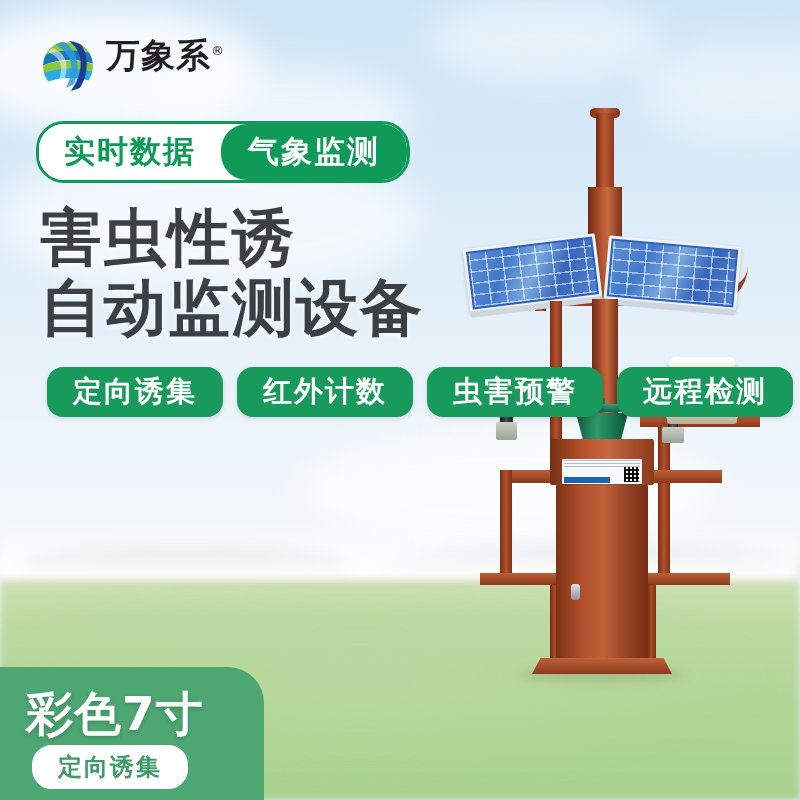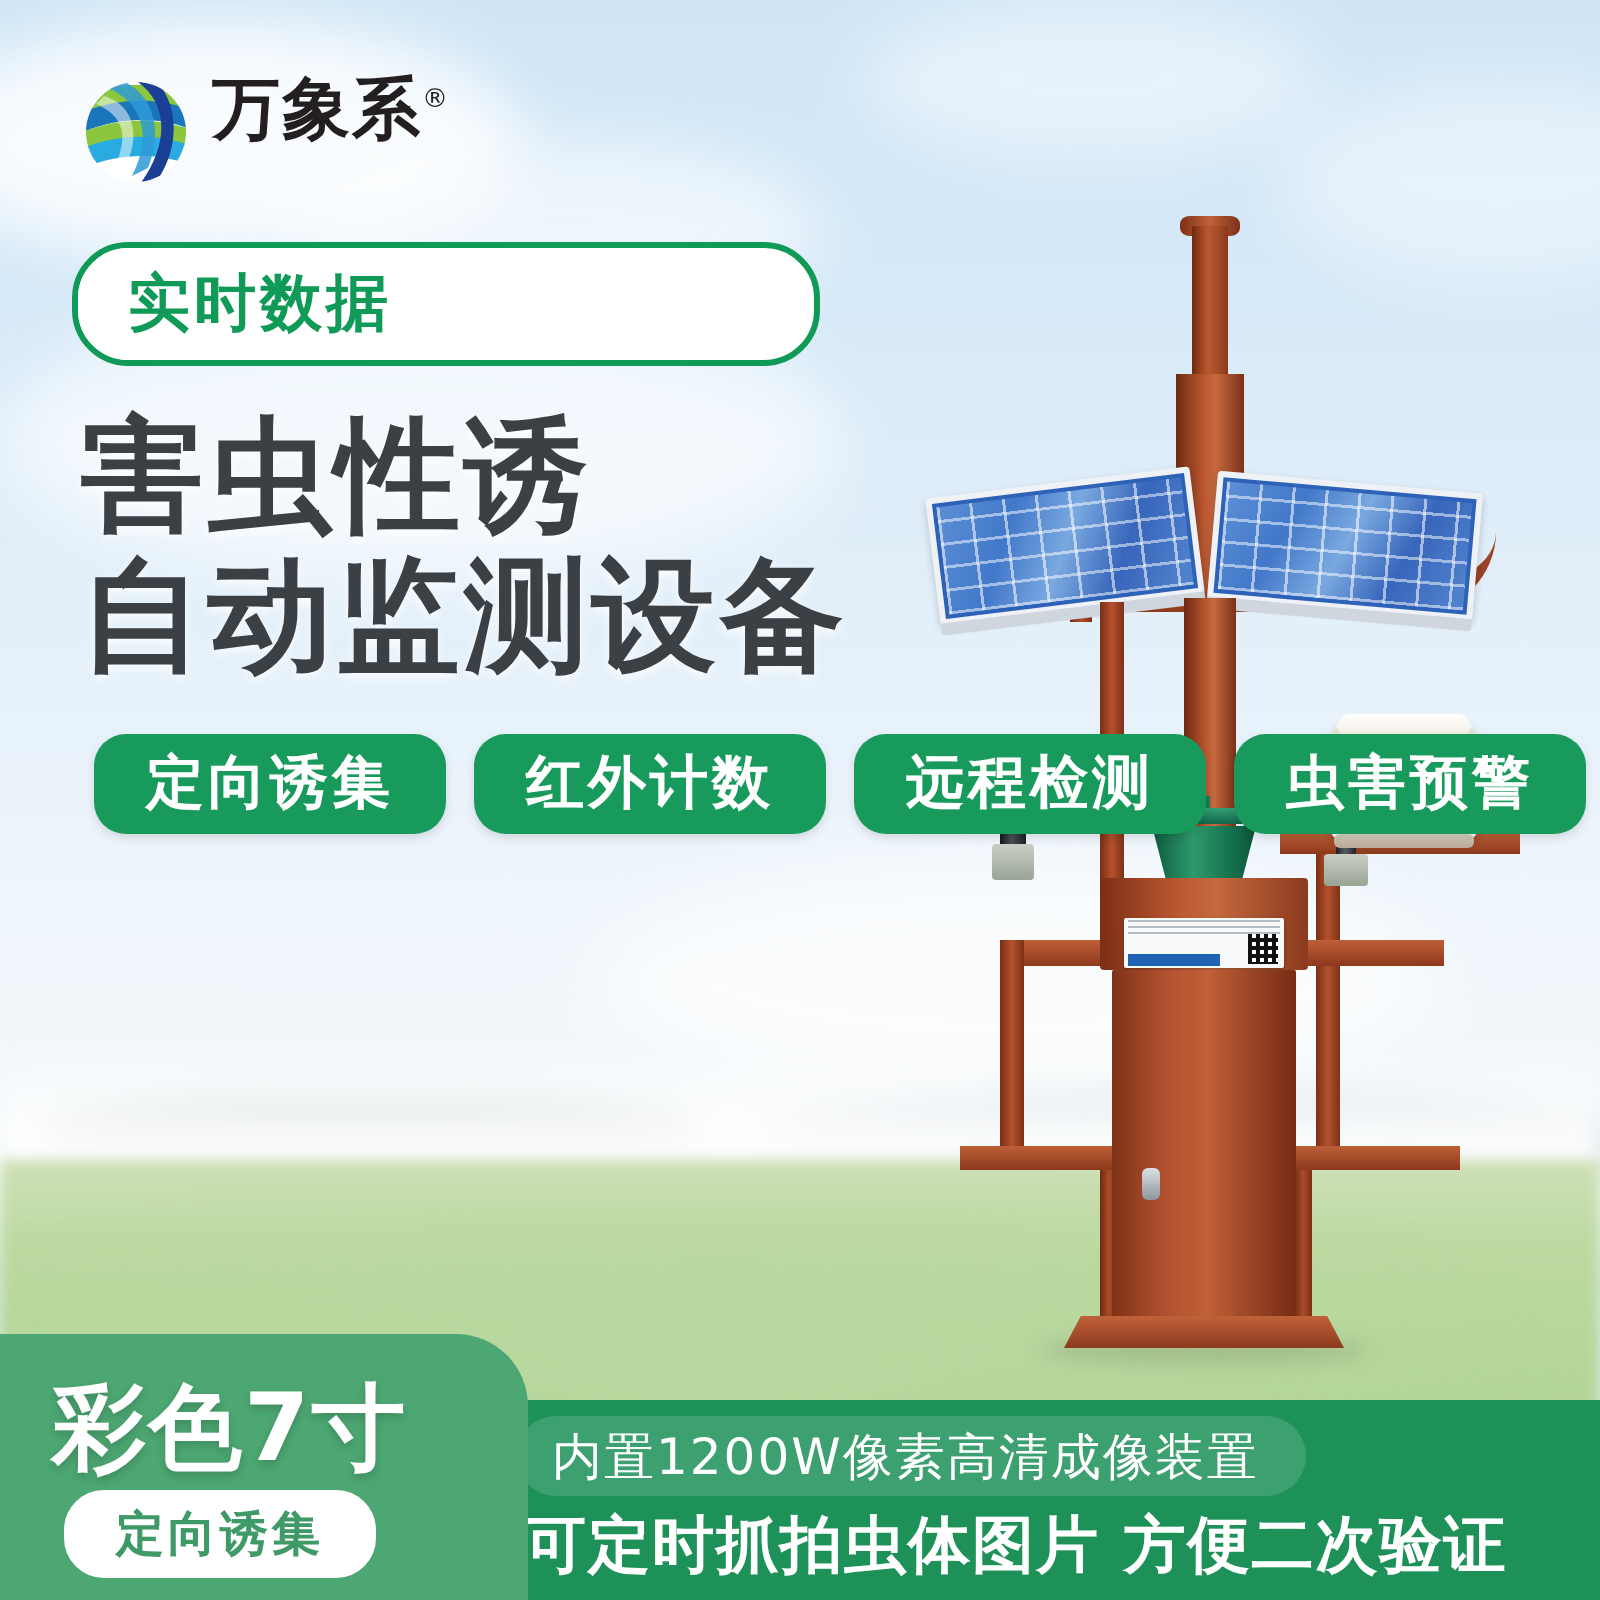--- a/index.html
+++ b/index.html
@@ -328,37 +328,34 @@
           <path d="M20 2 C36 8 42 26 34 46 L26 50 C36 30 32 14 14 6 Z" fill="#2e9ad6" opacity="0.85"></path>
           <path d="M12 10 C26 14 30 28 24 42 L18 44 C24 30 22 20 8 14 Z" fill="#ffffff" opacity="0.5"></path>
         </g>
       </svg>
     </span>
     <span class="brand"><span>万象系</span><span class="reg">®</span></span>
   </div>
 
   <div class="top-pill">
     <div class="seg seg-a">实时数据</div>
+    <div class="seg seg-b">气象监测</div>
   </div>
 
   <div class="headline">
     <div>害虫性诱</div>
     <div>自动监测设备</div>
   </div>
 
   <div class="feat-list">
     <div class="feat">定向诱集</div>
     <div class="feat">红外计数</div>
+    <div class="feat">虫害预警</div>
     <div class="feat">远程检测</div>
-    <div class="feat">虫害预警</div>
-  </div>
-
-  <div class="bot-right">
-    <div class="line1-pill">内置1200W像素高清成像装置</div>
-    <div class="line2">可定时抓拍虫体图片 方便二次验证</div>
-  </div>
+  </div>
+
 
   <div class="bot-left">
     <div class="big">彩色7寸</div>
     <div class="sub-pill">定向诱集</div>
   </div>
 
 </div>
 
 </body></html>

